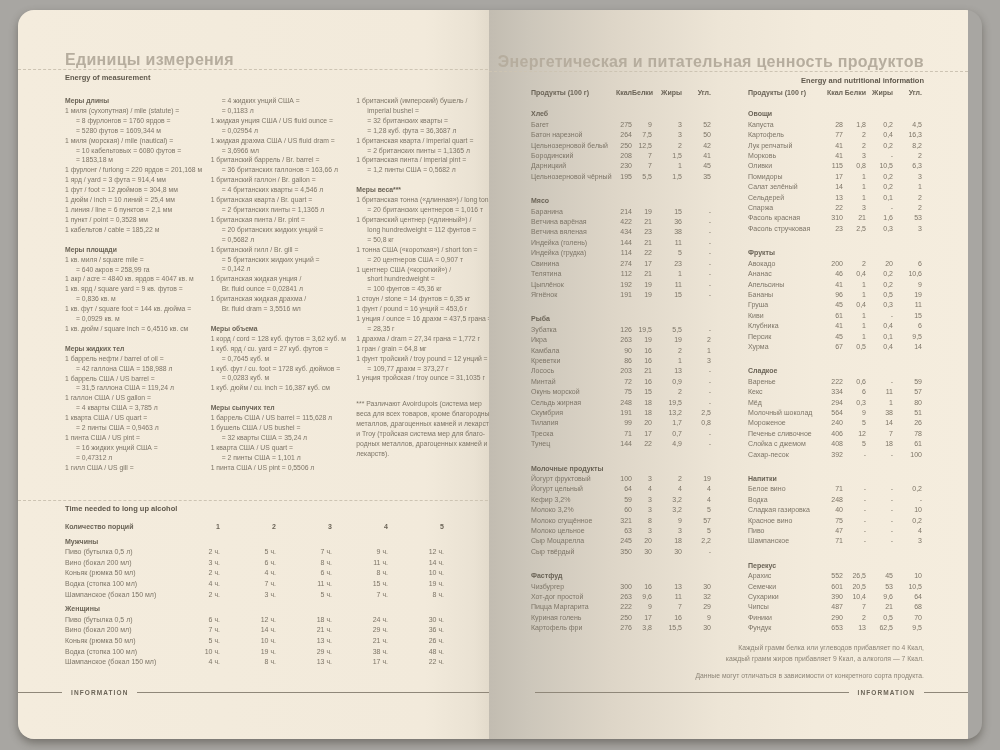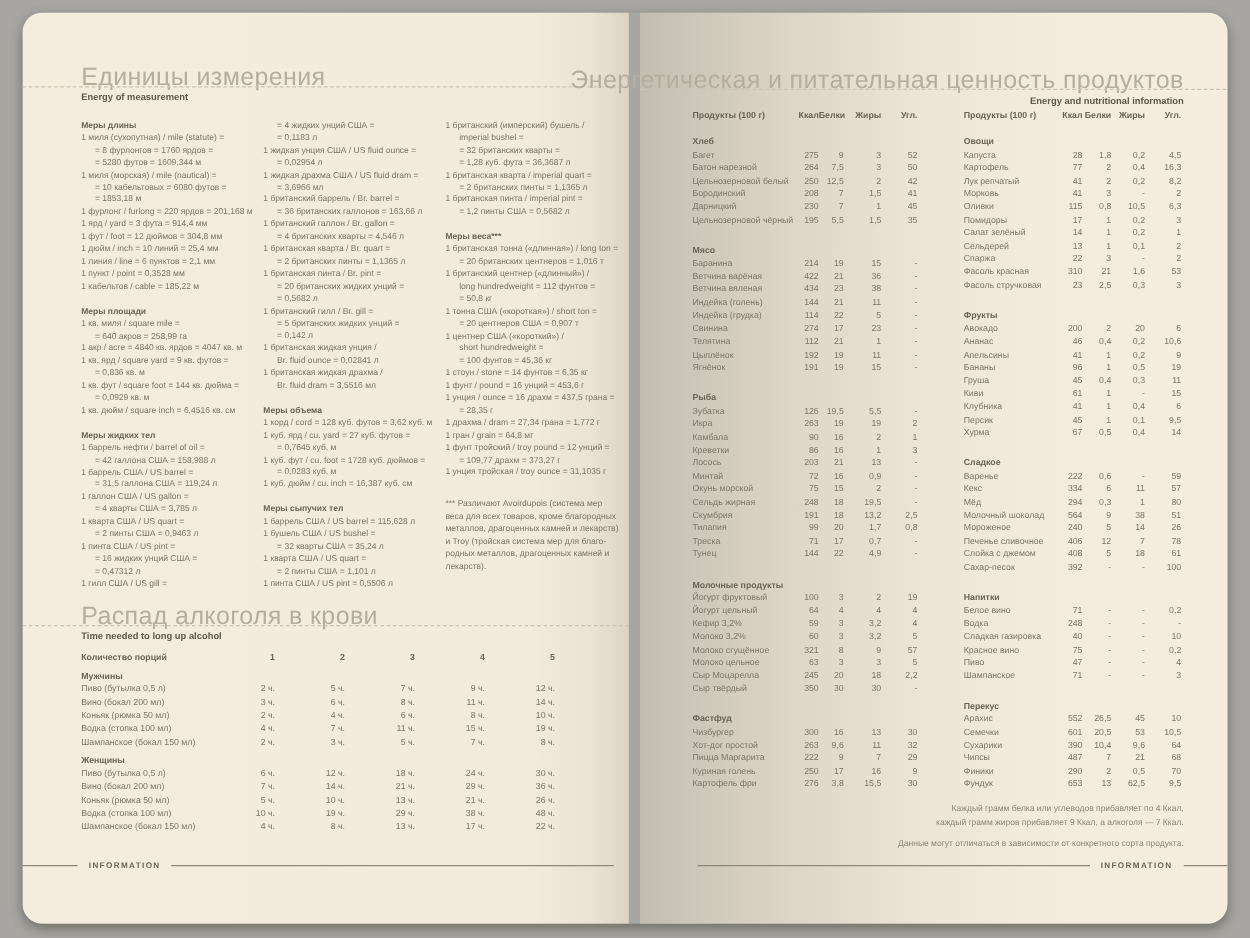--- a/index.html
+++ b/index.html
@@ -11,24 +11,24 @@
     -webkit-font-smoothing:antialiased;
   }
   .spread {
     position:absolute; left:18px; top:10px; width:964px; height:729px;
     border-radius:16px; overflow:hidden;
     box-shadow:0 4px 9px rgba(55,50,42,.45);
   }
   .page { position:absolute; top:0; height:100%; }
   .pleft  { left:0; width:485px;
     background:linear-gradient(90deg,#f4ecdd 0%,#f2eadb 84%,#eae2d3 94%,#dcd4c5 100%); }
-  .pright { left:494px; width:479px;
+  .pright { left:471px; width:479px;
     background:linear-gradient(90deg,#c2bcb1 0%,#ccc6ba 8%,#ddd5c7 25%,#ede5d6 48%,#f3ebdc 68%,#f5edde 100%); }
 
-  .ptitle { position:absolute; font-size:20px; font-weight:normal; letter-spacing:.3px; color:#b6ad9e; white-space:nowrap; }
+  .ptitle { position:absolute; font-size:16px; font-weight:bold; letter-spacing:.3px; color:#b6ad9e; white-space:nowrap; }
   .t1 { left:47px; top:41px; }
   .t2 { left:47px; top:472px; }
   .t3 { right:44px; top:43px; text-align:right; }
 
   .drule { position:absolute; left:0; right:0; border-top:1px dashed #cdc4b3; }
   .r1 { top:59px; } .r2 { top:490px; } .r3 { top:61px; }
 
   .psub { position:absolute; font-size:7.5px; font-weight:bold; color:#5f584c; white-space:nowrap; }
   .s1 { left:47px; top:63px; }
   .s2 { left:47px; top:494px; }
@@ -214,21 +214,20 @@
             <div class="uline">*** Различают Avoirdupois (система мер</div>
             <div class="uline">веса для всех товаров, кроме благородных</div>
             <div class="uline">металлов, драгоценных камней и лекарств)</div>
             <div class="uline">и Troy (тройская система мер для благо-</div>
             <div class="uline">родных металлов, драгоценных камней и</div>
             <div class="uline">лекарств).</div>
           </div>
         </div>
       </div>
 
-    <div class="ptitle t2">Распад алкоголя в крови</div>
     <div class="drule r2"></div>
     <div class="psub s2">Time needed to long up alcohol</div>
     <div class="alco" id="alco-table">
         <div class="arow ahead">
           <div class="alabel">Количество порций</div>
           <div class="acell">1</div>
           <div class="acell">2</div>
           <div class="acell">3</div>
           <div class="acell">4</div>
           <div class="acell">5</div>

